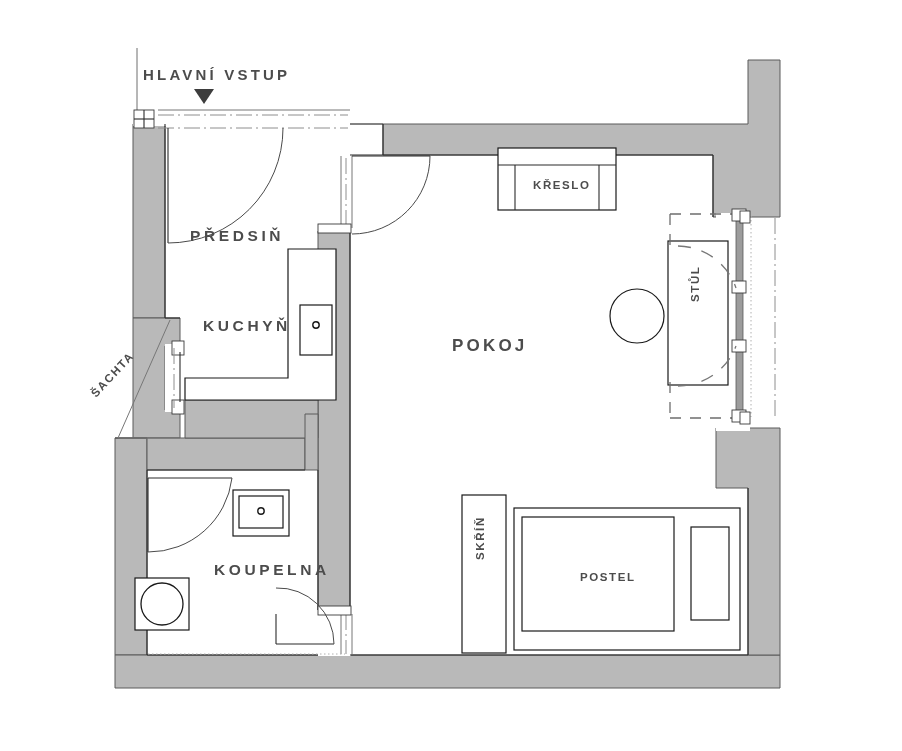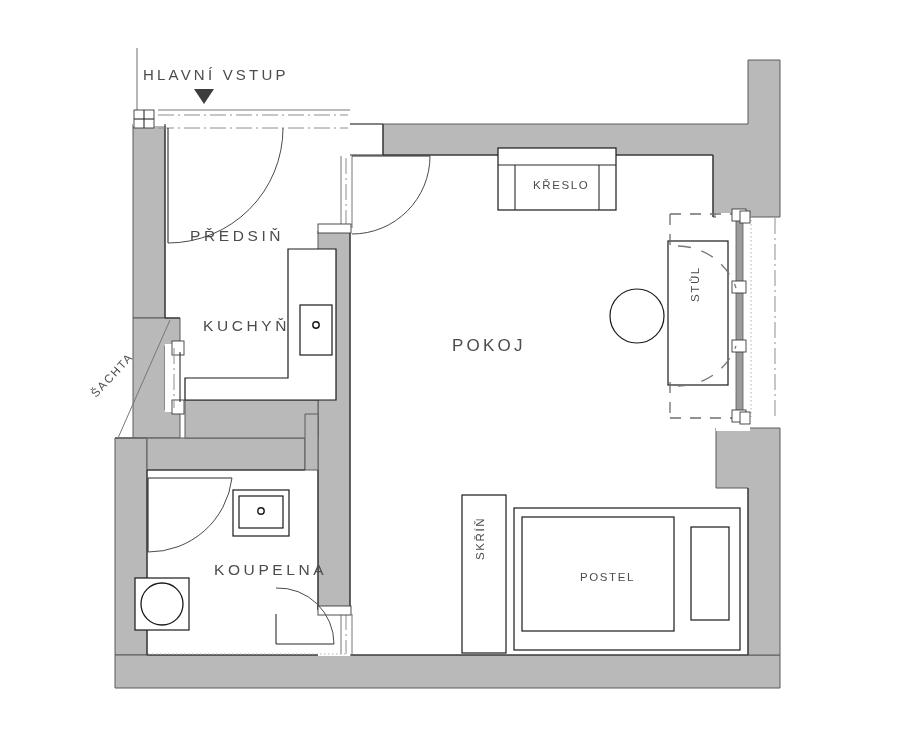--- a/index.html
+++ b/index.html
@@ -11,20 +11,21 @@
     width: 902px;
     height: 751px;
     font-family: "Liberation Sans", sans-serif;
     overflow: hidden;
   }
   #plan-root {
     position: relative;
     width: 902px;
     height: 751px;
     background: #ffffff;
+    font-weight: bold;
   }
   svg#floorplan {
     display: block;
     width: 902px;
     height: 751px;
   }
   .wall-fill  { fill: #b9b9b9; stroke: #5a5a5a; stroke-width: 1; }
   .thin       { fill: none; stroke: #2b2b2b; stroke-width: 1.1; }
   .thin-light { fill: none; stroke: #777777; stroke-width: 1; }
   .furn       { fill: #ffffff; stroke: #1a1a1a; stroke-width: 1.2; }

